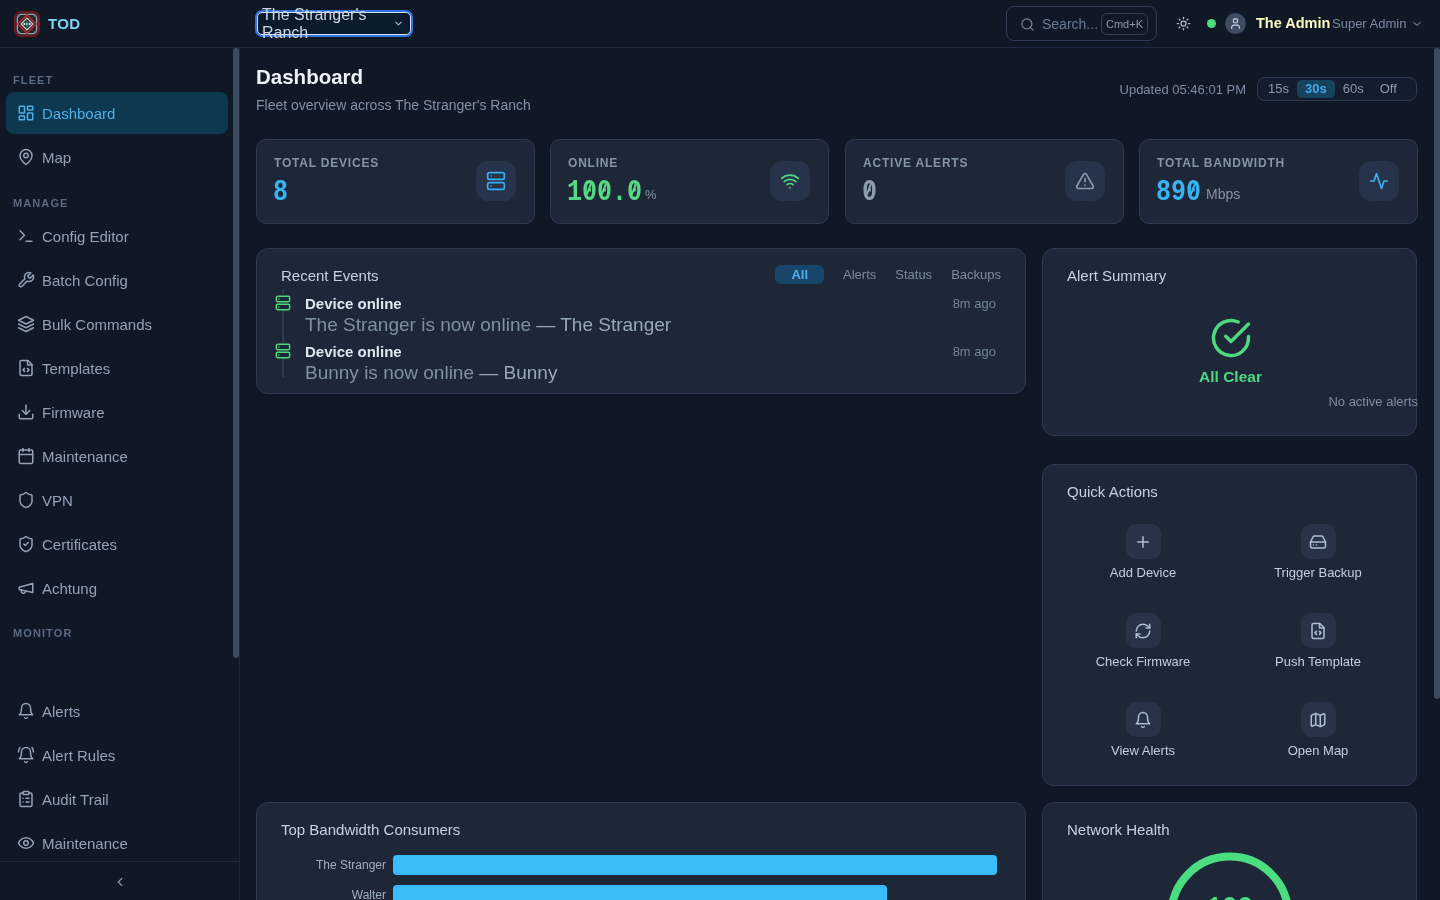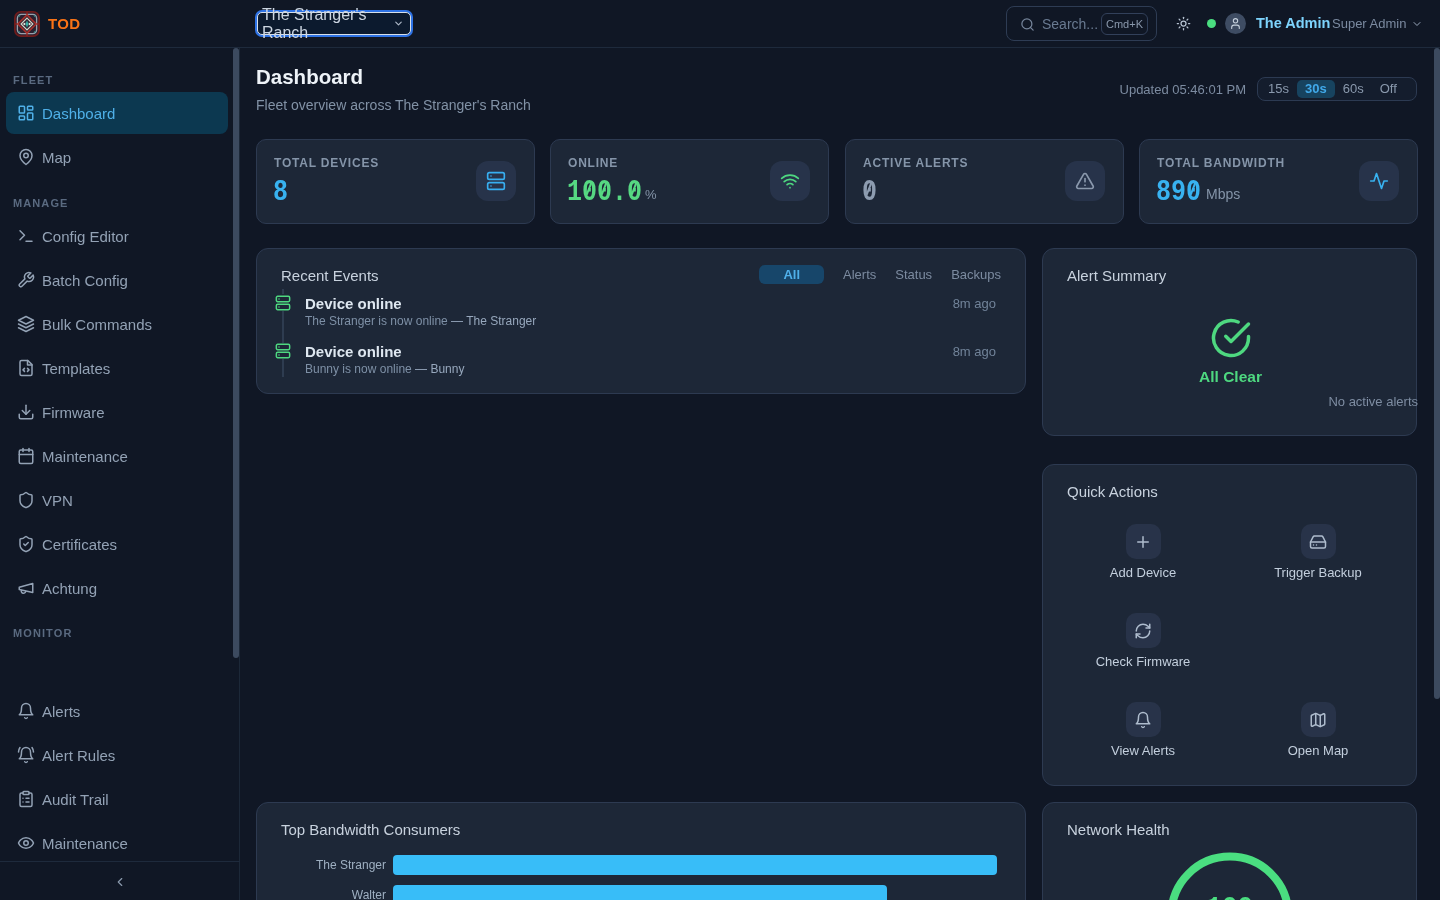--- a/index.html
+++ b/index.html
@@ -1,21 +1,21 @@
 <!DOCTYPE html>
 <html><head>
 <meta charset="utf-8">
 <style>
   * { margin:0; padding:0; box-sizing:border-box; }
   html,body { width:1440px; height:900px; overflow:hidden; background:#101725; font-family:"Liberation Sans", sans-serif; }
   svg { display:block; }
   
   #sidebar { position:absolute; left:0; top:0; width:240px; height:900px; background:#101725; }
   #logo { position:absolute; left:14px; top:11px; width:26px; height:26px; }
-  #brand { position:absolute; left:48px; top:15px; font-size:15px; font-weight:700; color:#f97316; letter-spacing:.4px; }
+  #brand { position:absolute; left:48px; top:15px; font-size:15px; font-weight:700; color:#7dd3fc; letter-spacing:.4px; }
   #topline { position:absolute; left:0; top:47px; width:1440px; height:1px; background:#1e2a3c; z-index:5; }
   .navlabel { position:absolute; left:13px; font-size:11px; font-weight:700; letter-spacing:1.1px; color:#5a6a80; }
   .navitem { position:absolute; left:6px; width:222px; height:42px; border-radius:8px; color:#93a2b5; font-size:15px; display:flex; align-items:center; }
   .navitem svg { position:absolute; left:11px; width:18px; height:18px; }
   .navitem span { position:absolute; left:36px; }
   .navitem.active { background:#0c3850; color:#4fb0e8; }
   #sbthumb { position:absolute; left:233px; top:48px; width:6px; height:610px; border-radius:3px; background:#3c4a5f; }
   #sbtrack { position:absolute; left:239px; top:48px; width:1px; height:852px; background:#1c2838; }
   #sbbottom { position:absolute; left:0; top:861px; width:240px; height:39px; border-top:1px solid #1e2a3c; }
   #sbbottom svg { position:absolute; left:113px; top:13px; width:14px; height:14px; color:#8a99ad; }
@@ -24,21 +24,21 @@
   #select span { margin-left:4px; font-size:16px; color:#cdd6e2; }
   #select svg { position:absolute; right:6px; width:11px; height:11px; color:#aeb9c8; }
   #search { position:absolute; left:1006px; top:6px; width:151px; height:35px; border:1px solid #2e3c54; border-radius:8px; }
   #search .mag { position:absolute; left:13px; top:10px; width:15px; height:15px; color:#76859b; }
   #search .ph { position:absolute; left:35px; top:9px; font-size:14px; color:#697a91;text-align:center; }
   #search .kbd { position:absolute; left:94px; top:6px; width:47px; height:22px; border:1px solid #32405a; border-radius:6px; font-size:11px; color:#8a98ac; display:flex; align-items:center; justify-content:center; }
   #sun { position:absolute; left:1176px; top:16px; width:15px; height:15px; color:#b7c3d2; }
   #gdot { position:absolute; left:1207px; top:19px; width:9px; height:9px; border-radius:50%; background:#4ade80; }
   #avatar { position:absolute; left:1225px; top:13px; width:21px; height:21px; border-radius:50%; background:#3e4c63; }
   #avatar svg { position:absolute; left:4px; top:4px; width:13px; height:13px; color:#c6d1de; }
-  #uname { position:absolute; left:1256px; top:15px; font-size:14.5px; font-weight:600; color:#7dd3fc; }
+  #uname { position:absolute; left:1256px; top:15px; font-size:14.5px; font-weight:600; color:#fef9c3; }
   #urole { position:absolute; left:1332px; top:16px; font-size:13px; color:#7b8aa0; }
   #uchev { position:absolute; left:1411px; top:18px; width:12px; height:12px; color:#9aa8bc; }
   
   #h1 { position:absolute; left:256px; top:65px; font-size:20.5px; font-weight:700; color:#eef3f8; }
   #sub { position:absolute; left:256px; top:97px; font-size:14px; color:#8292a6; }
   #updated { position:absolute; right:194px; top:82px; font-size:13px; color:#7c8ba0; }
   #intervals { position:absolute; left:1257px; top:77px; width:160px; height:24px; background:#141d2d; border:1px solid #2c3a52; border-radius:8px; display:flex; align-items:center; padding:0 2px; }
   #intervals div { height:18px; line-height:18px; padding:0 8px; font-size:13px; color:#8a99ad; border-radius:5px; }
   #intervals .on { background:#17435f; color:#41a9ea; font-weight:600; }
   
@@ -50,26 +50,26 @@
   .val i.z:after { content:''; position:absolute; left:6.4px; top:6px; width:2px; height:11px; background:currentColor; transform:rotate(24deg); }
   
   .stat .tile { position:absolute; right:18px; top:21px; width:40px; height:40px; border-radius:12px; background:#27334a; }
   .stat .tile svg { position:absolute; left:10px; top:10px; width:20px; height:20px; }
   
   .card { position:absolute; background:#1d2737; border:1px solid #2d3a51; border-radius:12px; }
   .cardtitle { position:absolute; left:24px; top:18px; font-size:15px; font-weight:500; color:#c8d2de; }
   
   #events { left:256px; top:248px; width:770px; height:146px; }
   #tabs { position:absolute; right:24px; top:16px; display:flex; align-items:center; gap:19px; font-size:13px; color:#7c8ba0; }
-  #tabs .pill { background:#17466a; color:#4fb0ea; border-radius:6px; padding:2px 24px; font-weight:600; }
+  #tabs .pill { background:#17466a; color:#4fb0ea; border-radius:6px; padding:2px 16px; font-weight:600; }
   .evline { position:absolute; left:25px; width:2px; background:#2e3c50; }
   .evicon { position:absolute; left:18px; width:16px; height:16px; color:#4ed880; }
   .evtitle { position:absolute; left:48px; font-size:15px; font-weight:600; color:#dee7f0; }
   .evtime { position:absolute; right:29px; font-size:13px; color:#718399; }
-  .evdesc { position:absolute; left:48px; font-size:12px; color:#7e90a6; }
+  .evdesc { position:absolute; left:48px; font-size:19px; color:#7e90a6; }
   .evdesc b { font-weight:400; color:#97a8bd; }
   
   #alerts { left:1042px; top:248px; width:375px; height:188px;padding-left:10px; }
   #alerts .big { position:absolute; left:167px; top:68px; width:42px; height:42px; color:#4ed880; }
   #allclear { position:absolute; left:0; top:119px; width:375px; text-align:center; font-size:15.5px; font-weight:600; color:#4ed880; }
   #noalerts { position:absolute; left:0; top:145px; width:375px; text-align:right; font-size:13px; color:#7e8da2; }
   
   #qa { left:1042px; top:464px; width:375px; height:322px; }
   .action { position:absolute; width:130px; text-align:center; }
   .action .tile { margin:0 auto; width:35px; height:35px; border-radius:10px; background:#283349; position:relative; }
@@ -394,20 +394,31 @@
     <div class="tile">
         <svg viewBox="0 0 24 24" fill="none" stroke="currentColor" stroke-width="2" stroke-linecap="round" stroke-linejoin="round">
           <path d="M3 12a9 9 0 0 1 9-9 9.75 9.75 0 0 1 6.74 2.74L21 8"></path>
           <path d="M21 3v5h-5"></path>
           <path d="M21 12a9 9 0 0 1-9 9 9.75 9.75 0 0 1-6.74-2.74L3 16"></path>
           <path d="M3 21v-5h5"></path>
         </svg>
       </div>
     <div class="albl">Check Firmware</div>
   </div>
+  <div class="action" style="left:210px; top:148px;">
+    <div class="tile">
+        <svg viewBox="0 0 24 24" fill="none" stroke="currentColor" stroke-width="2" stroke-linecap="round" stroke-linejoin="round">
+          <path d="M14.5 2H6a2 2 0 0 0-2 2v16a2 2 0 0 0 2 2h12a2 2 0 0 0 2-2V7.5Z"></path>
+          <polyline points="14 2 14 8 20 8"></polyline>
+          <path d="m10 12.5-2 2 2 2"></path>
+          <path d="m14 12.5 2 2-2 2"></path>
+        </svg>
+      </div>
+    <div class="albl">Push Template</div>
+  </div>
   <div class="action" style="left:35px; top:237px;">
     <div class="tile">
         <svg viewBox="0 0 24 24" fill="none" stroke="currentColor" stroke-width="2" stroke-linecap="round" stroke-linejoin="round">
           <path d="M6 8a6 6 0 0 1 12 0c0 7 3 9 3 9H3s3-2 3-9"></path>
           <path d="M10.3 21a1.94 1.94 0 0 0 3.4 0"></path>
         </svg>
       </div>
     <div class="albl">View Alerts</div>
   </div>
   <div class="action" style="left:210px; top:237px;">

